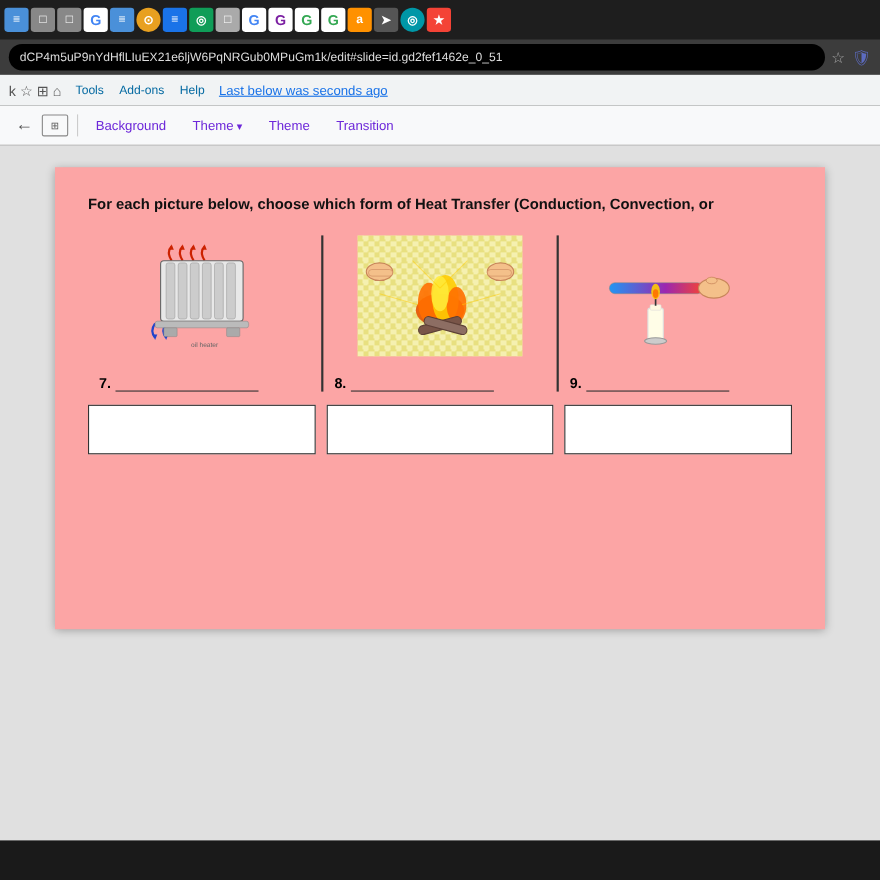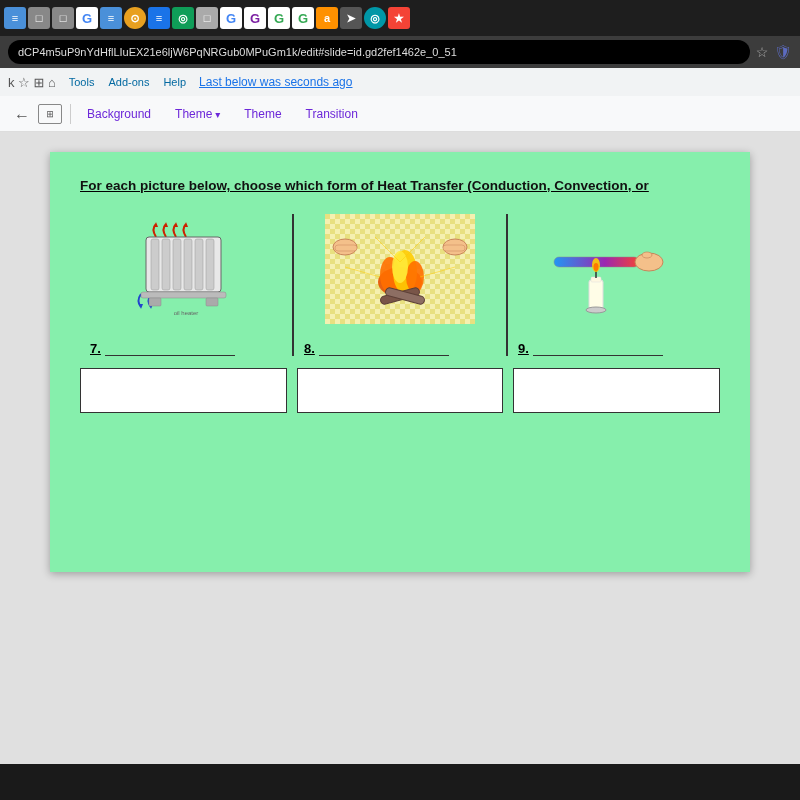--- a/index.html
+++ b/index.html
@@ -148,27 +148,26 @@
       background: #e0e0e0;
       flex: 1;
       display: flex;
       justify-content: center;
       align-items: flex-start;
       padding: 20px;
       height: calc(800px - 36px - 32px - 28px - 36px - 36px);
     }
 
     .slide {
-      background: #86efac;
+      background: #fca5a5;
       width: 700px;
       min-height: 420px;
       box-shadow: 0 2px 8px rgba(0,0,0,0.3);
       padding: 24px 30px;
       position: relative;
-      text-decoration: underline;
     }
 
     .slide-instructions {
       font-size: 13.5px;
       color: #111;
       font-weight: 600;
       margin-bottom: 18px;
       line-height: 1.5;
     }
 

